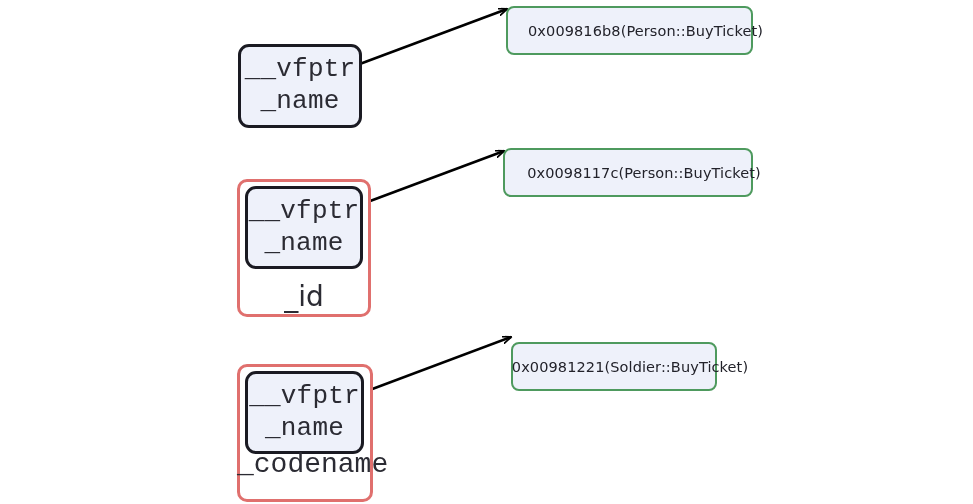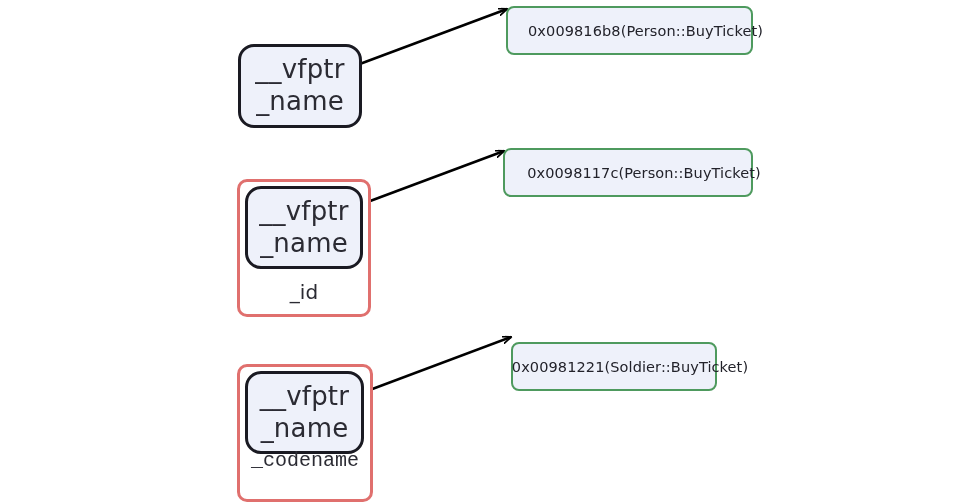--- a/index.html
+++ b/index.html
@@ -35,39 +35,40 @@
     position: absolute;
     box-sizing: border-box;
     border: 3px solid #e0706e;
     border-radius: 10px;
     background: #ffffff;
   }
   .vfptr-box {
     position: absolute;
     box-sizing: border-box;
     border: 3px solid #1a1a22;
-    border-radius: 16px;
+    border-radius: 11px;
     background: #eef1fa;
     display: flex;
     flex-direction: column;
     align-items: center;
     justify-content: center;
+    font-family: Liberation Mono, monospace;
   }
   .vfptr-box .slot {
     font-size: 26px;
     line-height: 1.22;
     color: #2b2b33;
     letter-spacing: 0.2px;
     white-space: nowrap;
   }
   .member-field {
     position: absolute;
     width: 100%;
     text-align: center;
-    font-size: 20px;
+    font-size: 28px;
     color: #2b2b33;
     white-space: nowrap;
   }
 
   
   .vfunc-box {
     position: absolute;
     box-sizing: border-box;
     border: 2px solid #4e9a5e;
     border-radius: 8px;

